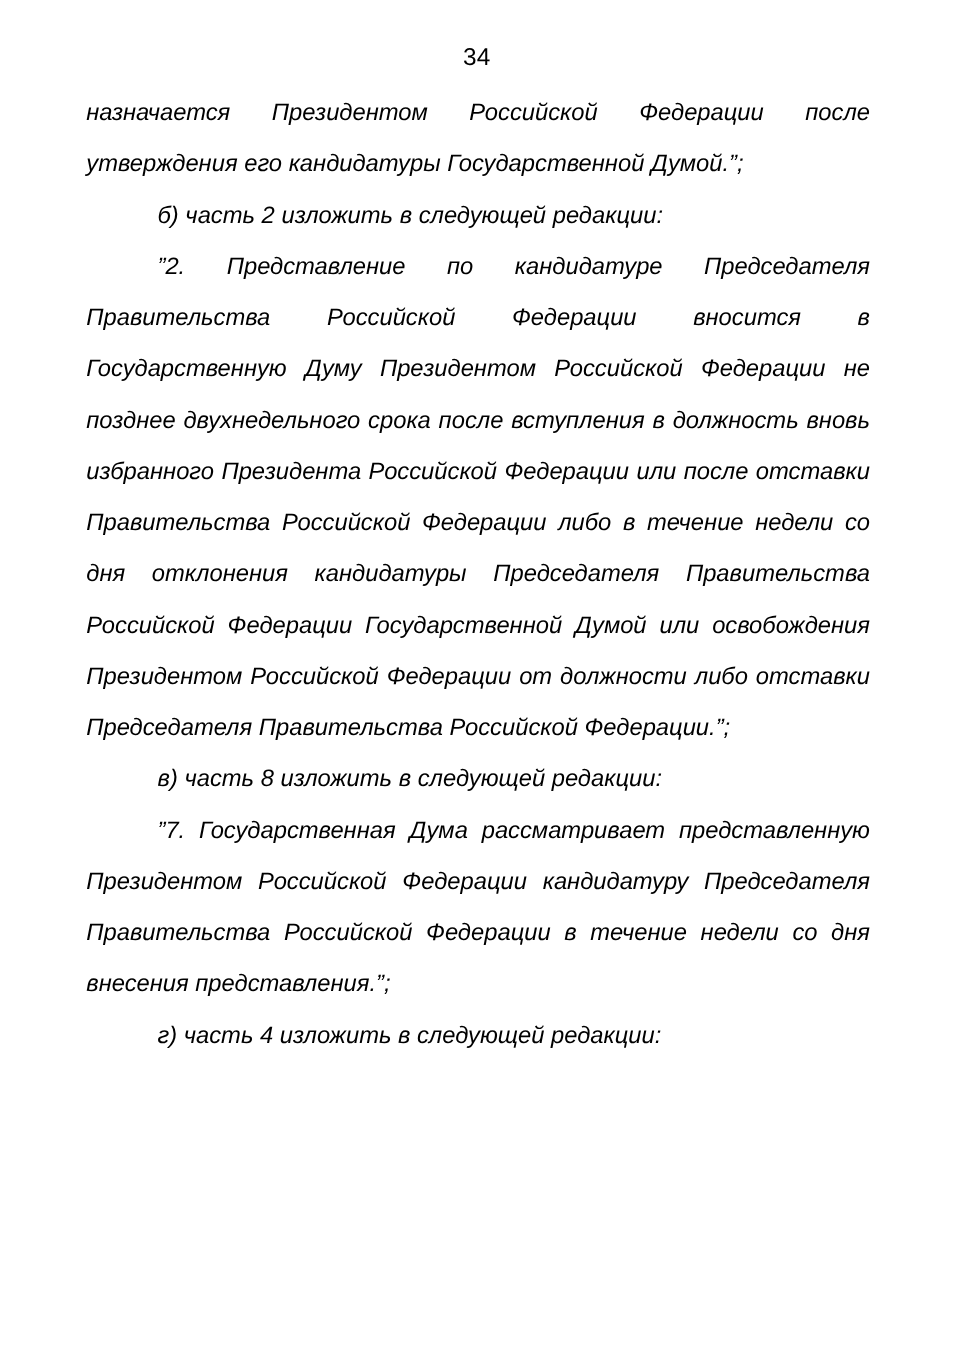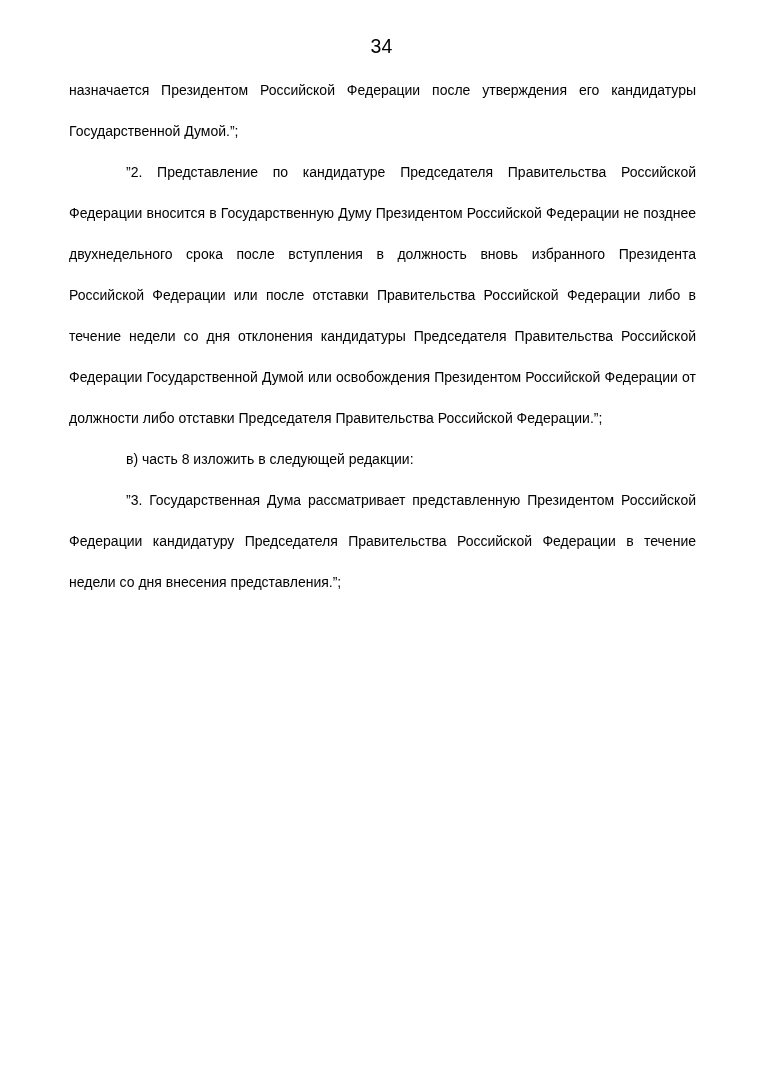--- a/index.html
+++ b/index.html
@@ -34,28 +34,29 @@
     letter-spacing: 0.2px;
   }
   .body-text {
     position: absolute;
     top: 70px;
     left: 69px;
     width: 627px;
   }
   .para {
     margin: 0;
-    font-size: 14px;
+    font-size: 19px;
     line-height: 41px;
     text-align: justify;
     text-justify: inter-word;
     letter-spacing: 0px;
     word-spacing: 0px;
     -moz-hyphens: none;
     hyphens: none;
+    font-style: italic;
   }
   
   .para.cont {
     text-indent: 0;
   }
   
   .para.indent {
     text-indent: 57px;
   }
   
@@ -70,24 +71,26 @@
 <body>
 
 <div class="page">
 
   <div class="page-number">34</div>
 
   <div class="body-text">
 
     <p class="para cont">назначается Президентом Российской Федерации после утверждения его кандидатуры Государственной Думой.”;</p>
 
+    <p class="para indent">б) часть 2 изложить в следующей редакции:</p>
 
     <p class="para indent">”2. Представление по кандидатуре Председателя Правительства Российской Федерации вносится в Государственную Думу Президентом Российской Федерации не позднее двухнедельного срока после вступления в должность вновь избранного Президента Российской Федерации или после отставки Правительства Российской Федерации либо в течение недели со дня отклонения кандидатуры Председателя Правительства Российской Федерации Государственной Думой или освобождения Президентом Российской Федерации от должности либо отставки Председателя Правительства Российской Федерации.”;</p>
 
     <p class="para indent">в) часть 8 изложить в следующей редакции:</p>
 
-    <p class="para indent">”3. Государственная Дума рассматривает представленную Президентом Российской Федерации кандидатуру Председателя Правительства Российской Федерации в течение недели со дня внесения представления.”;</p>
+    <p class="para indent">”7. Государственная Дума рассматривает представленную Президентом Российской Федерации кандидатуру Председателя Правительства Российской Федерации в течение недели со дня внесения представления.”;</p>
 
+    <p class="para indent">г) часть 4 изложить в следующей редакции:</p>
 
 
   </div>
 
 </div>
 
 </body></html>

